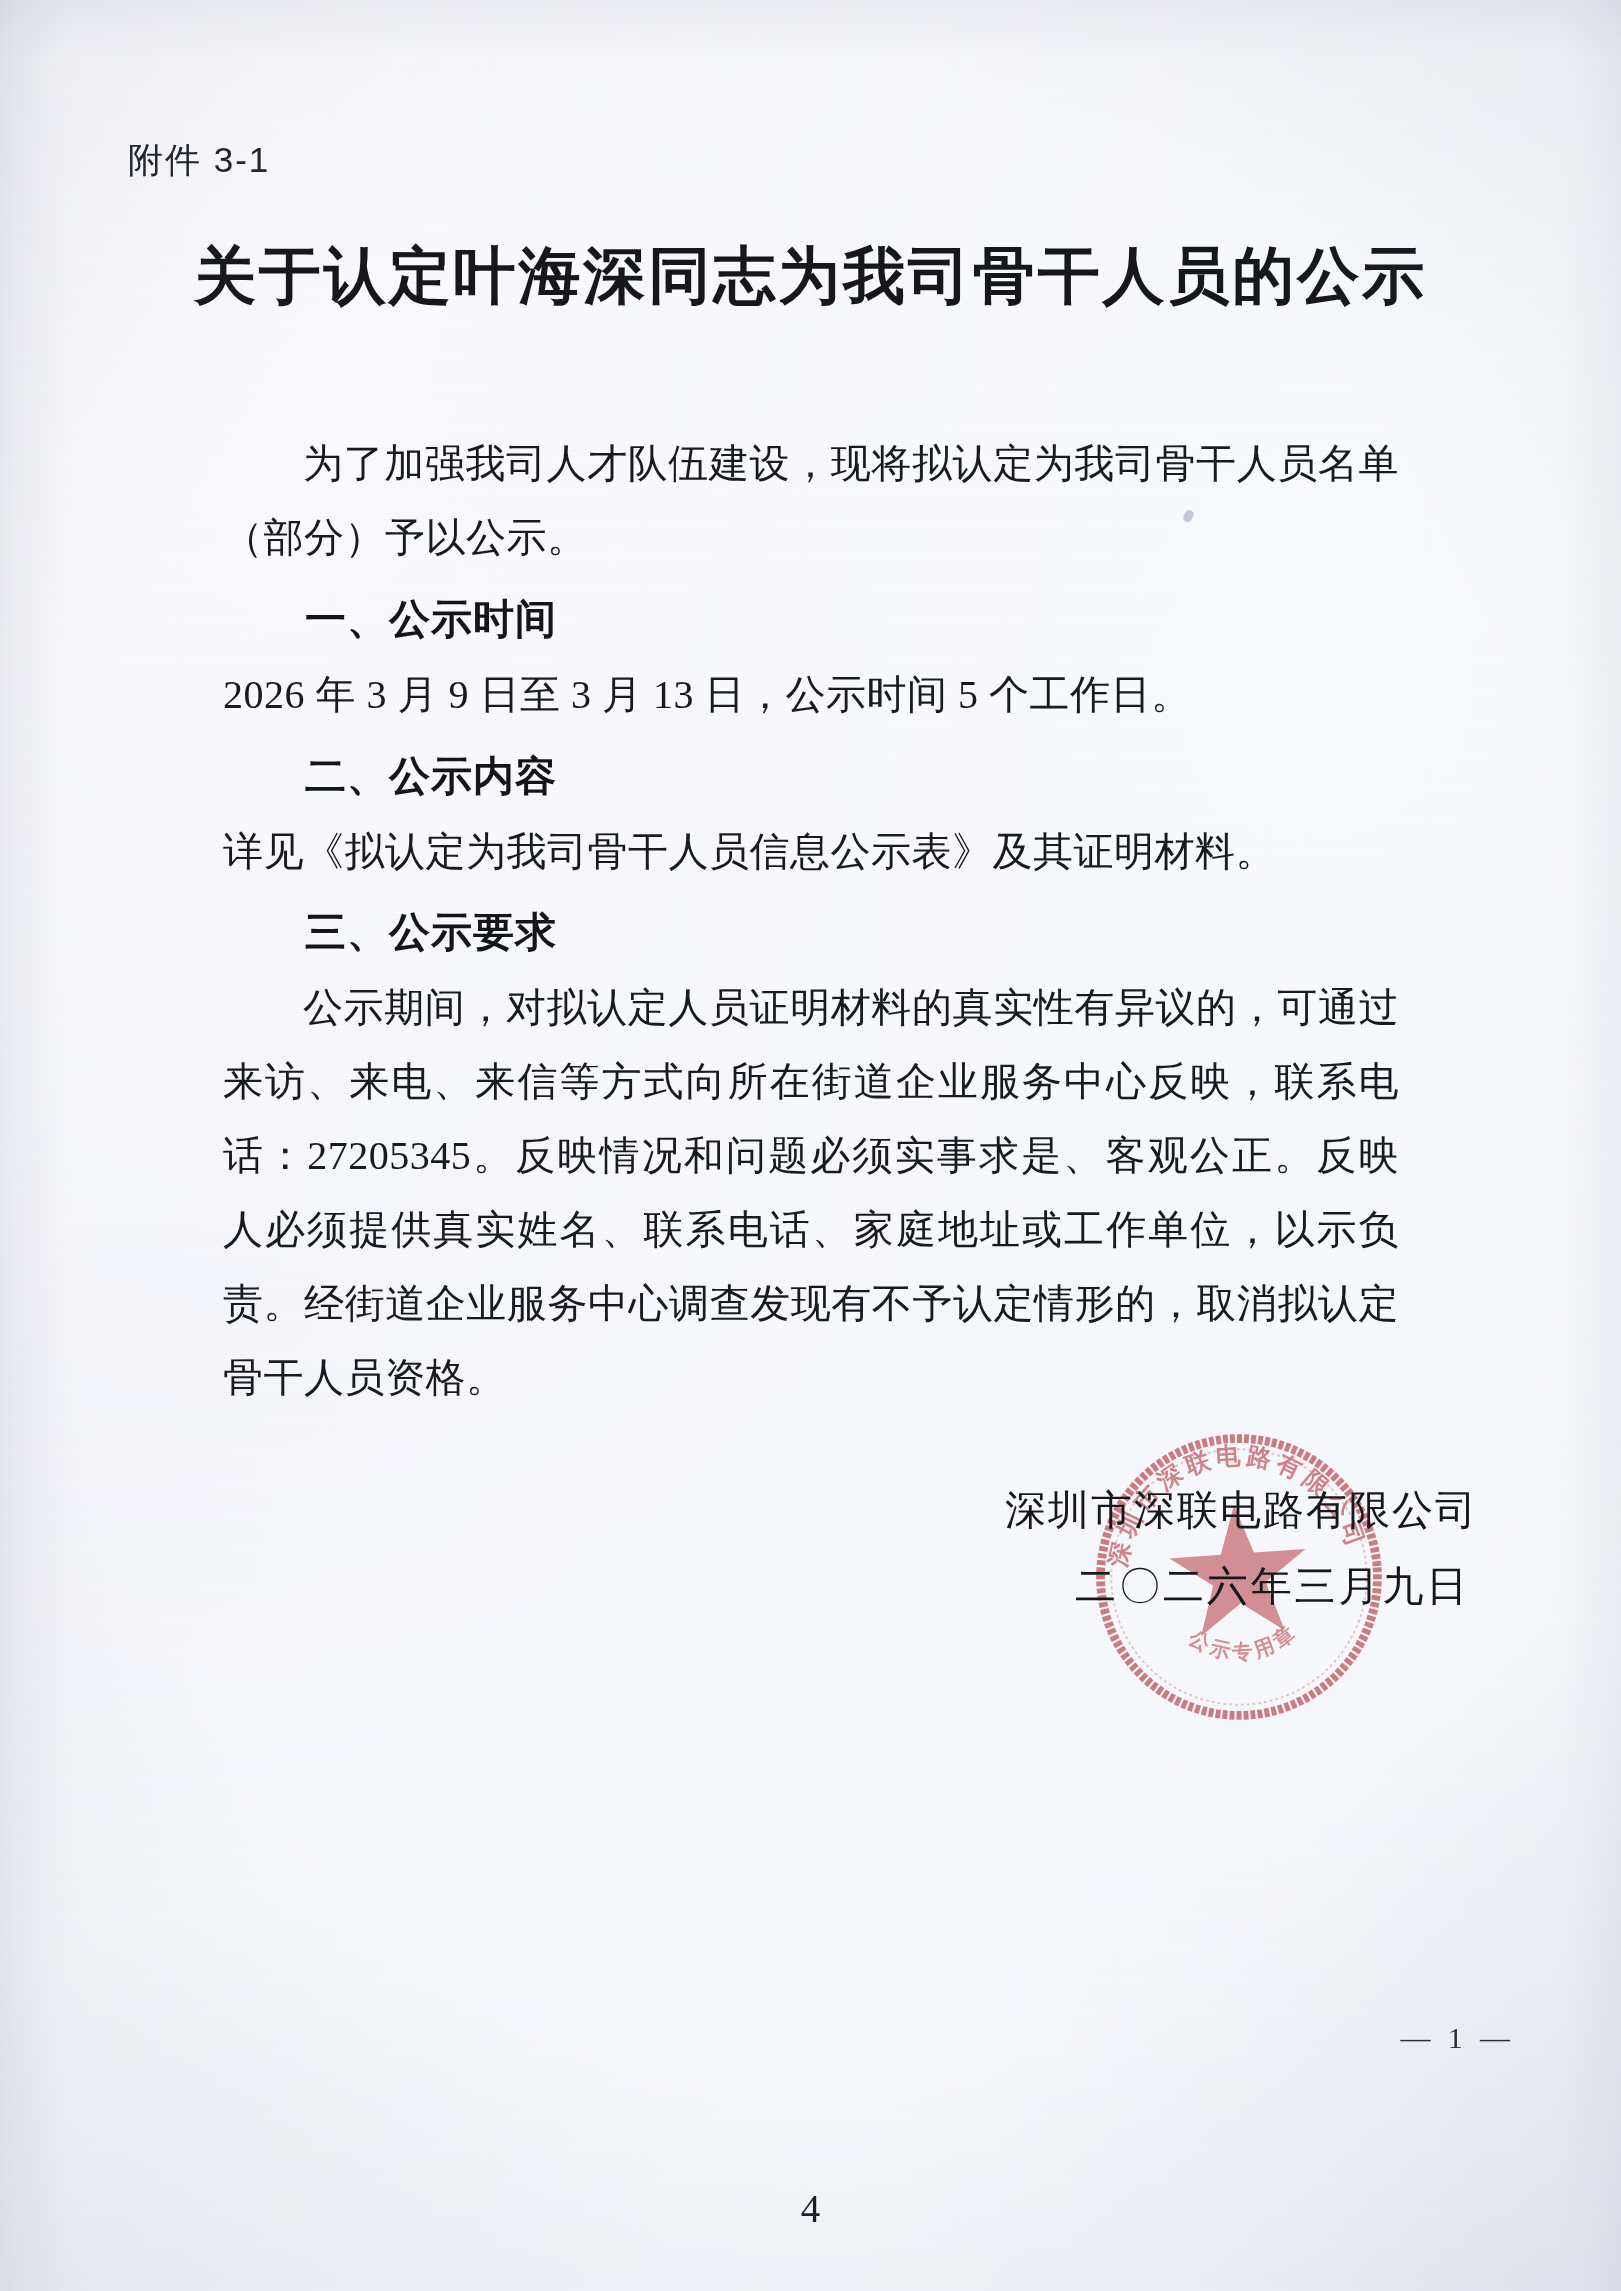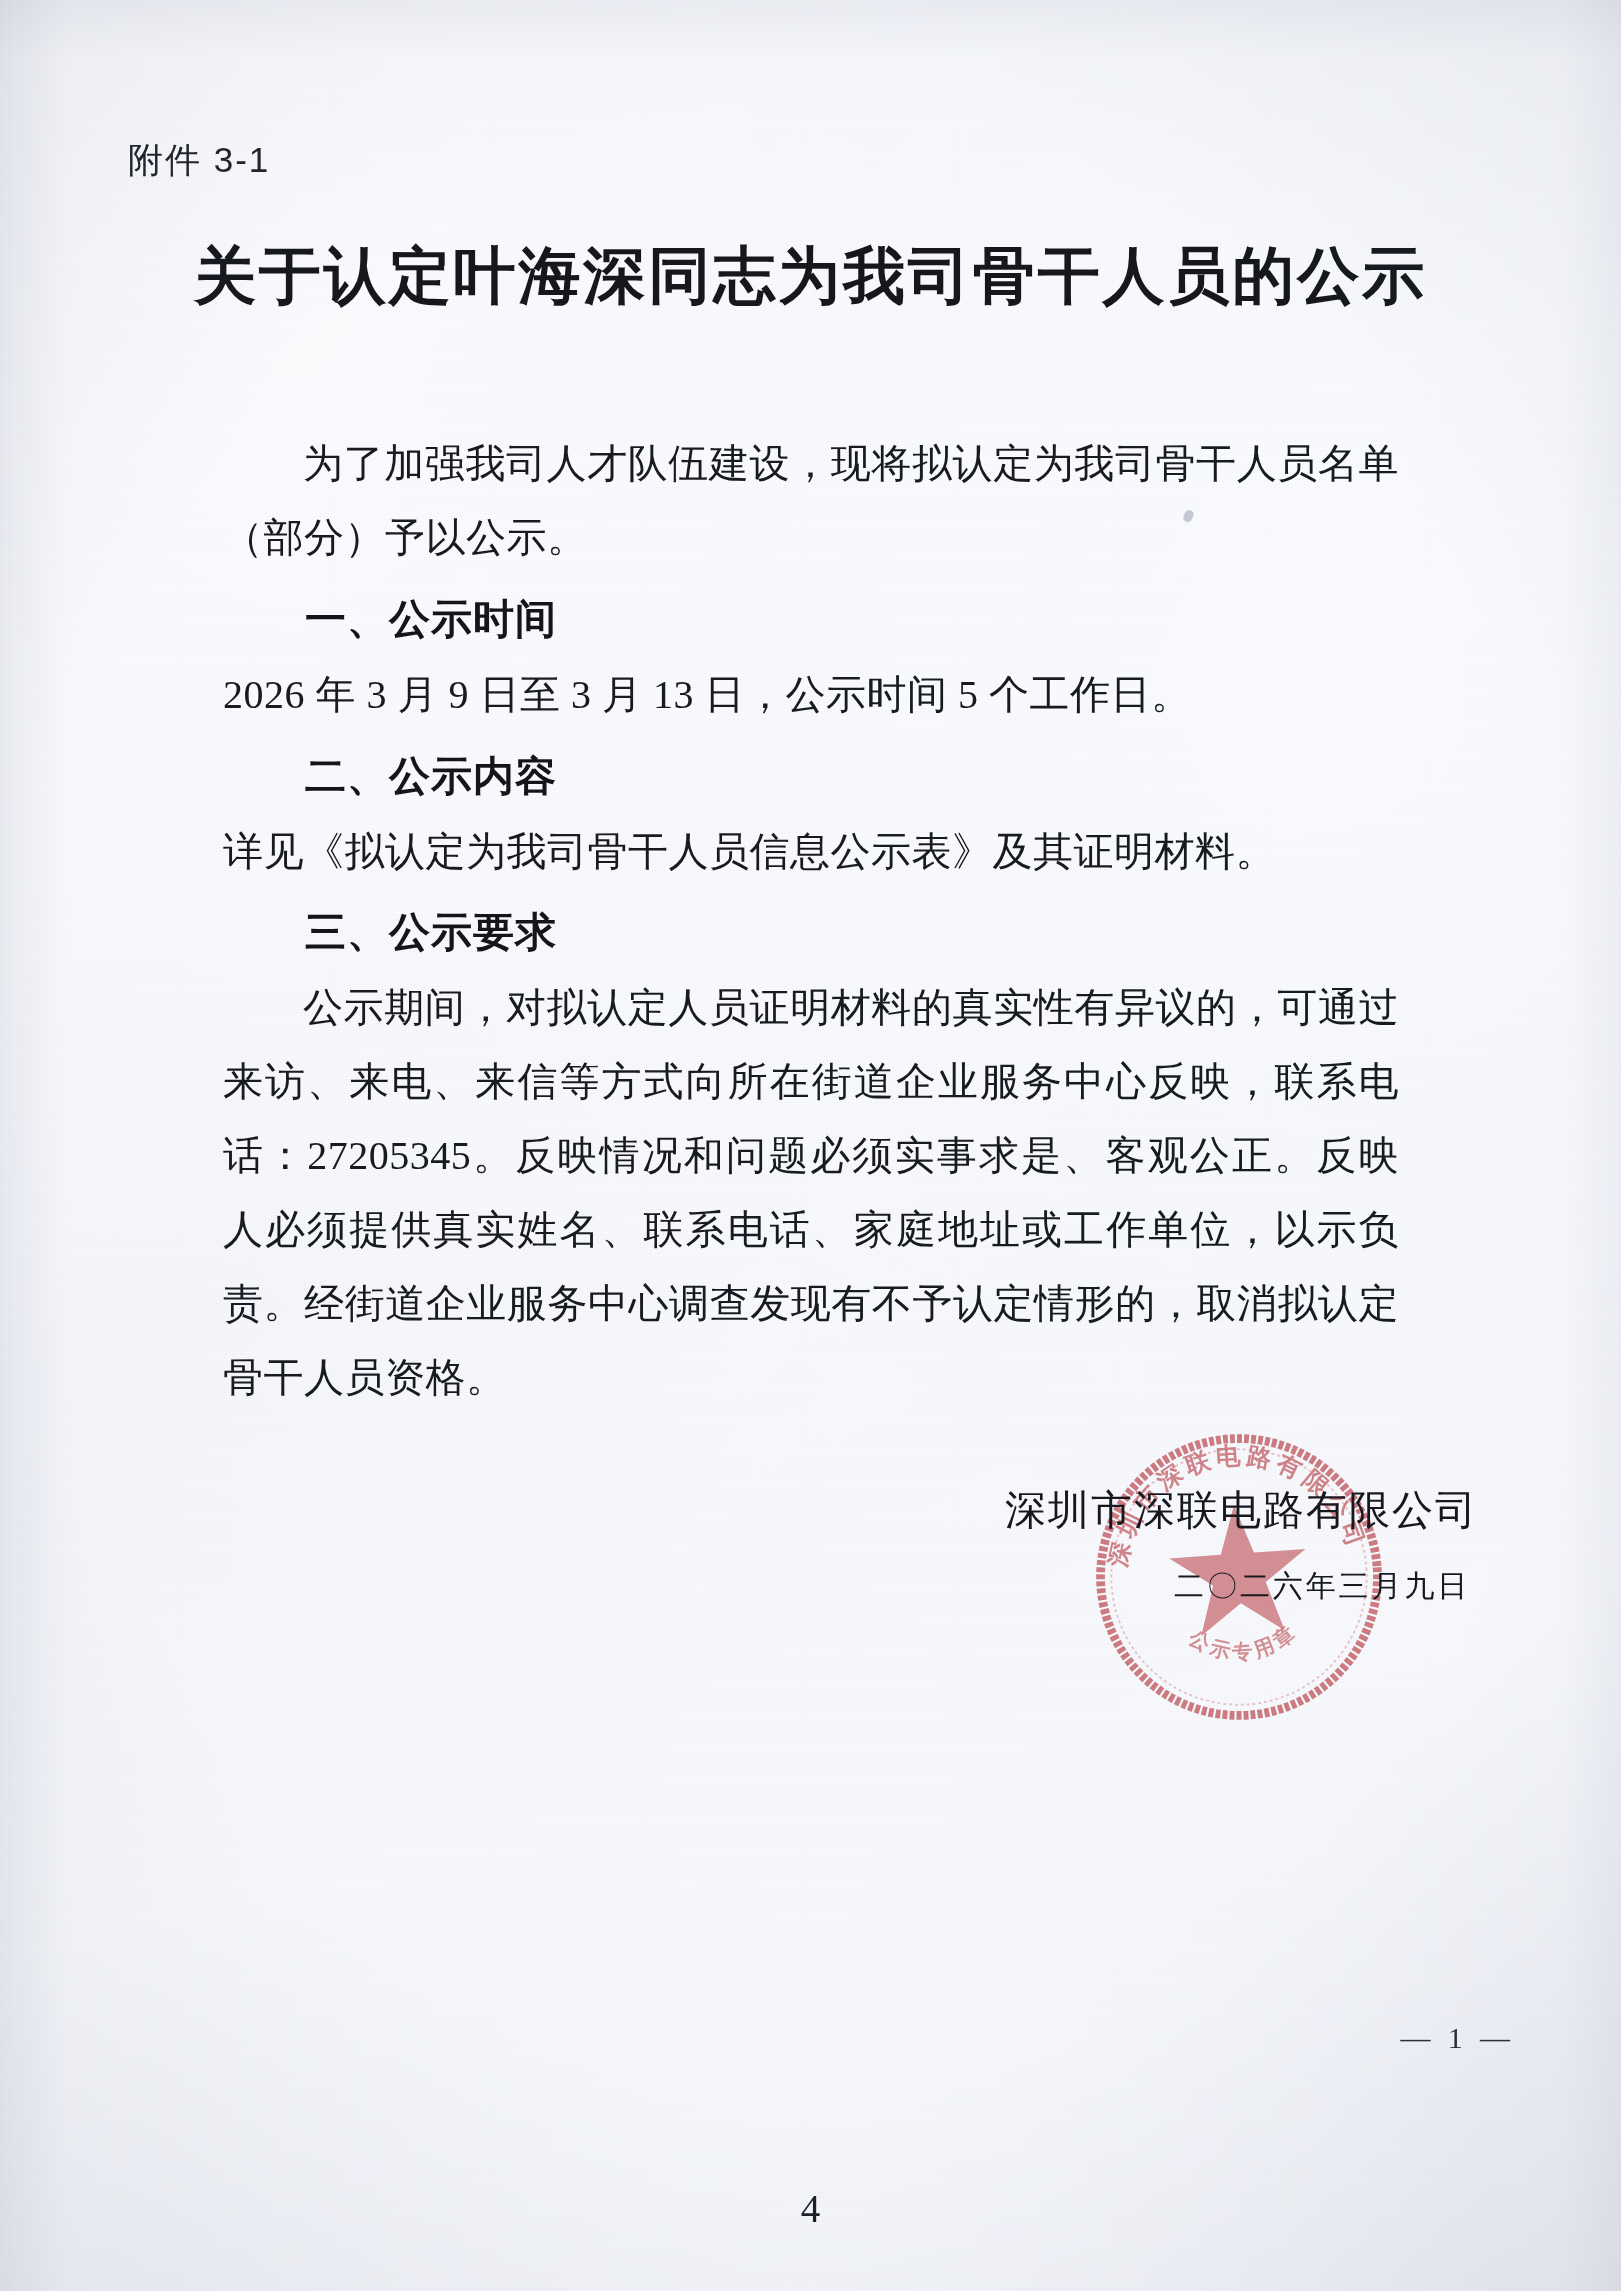--- a/index.html
+++ b/index.html
@@ -128,21 +128,21 @@
     z-index: 3;
   }
   .sign-org {
     font-size: 41px;
     line-height: 76px;
     color: #16181e;
     letter-spacing: 2px;
     white-space: nowrap;
   }
   .sign-date {
-    font-size: 30px;
+    font-size: 41px;
     line-height: 76px;
     color: #16181e;
     letter-spacing: 2.9px;
     white-space: nowrap;
     padding-right: 7.8px;
   }
 
   
   .seal {
     position: absolute;

